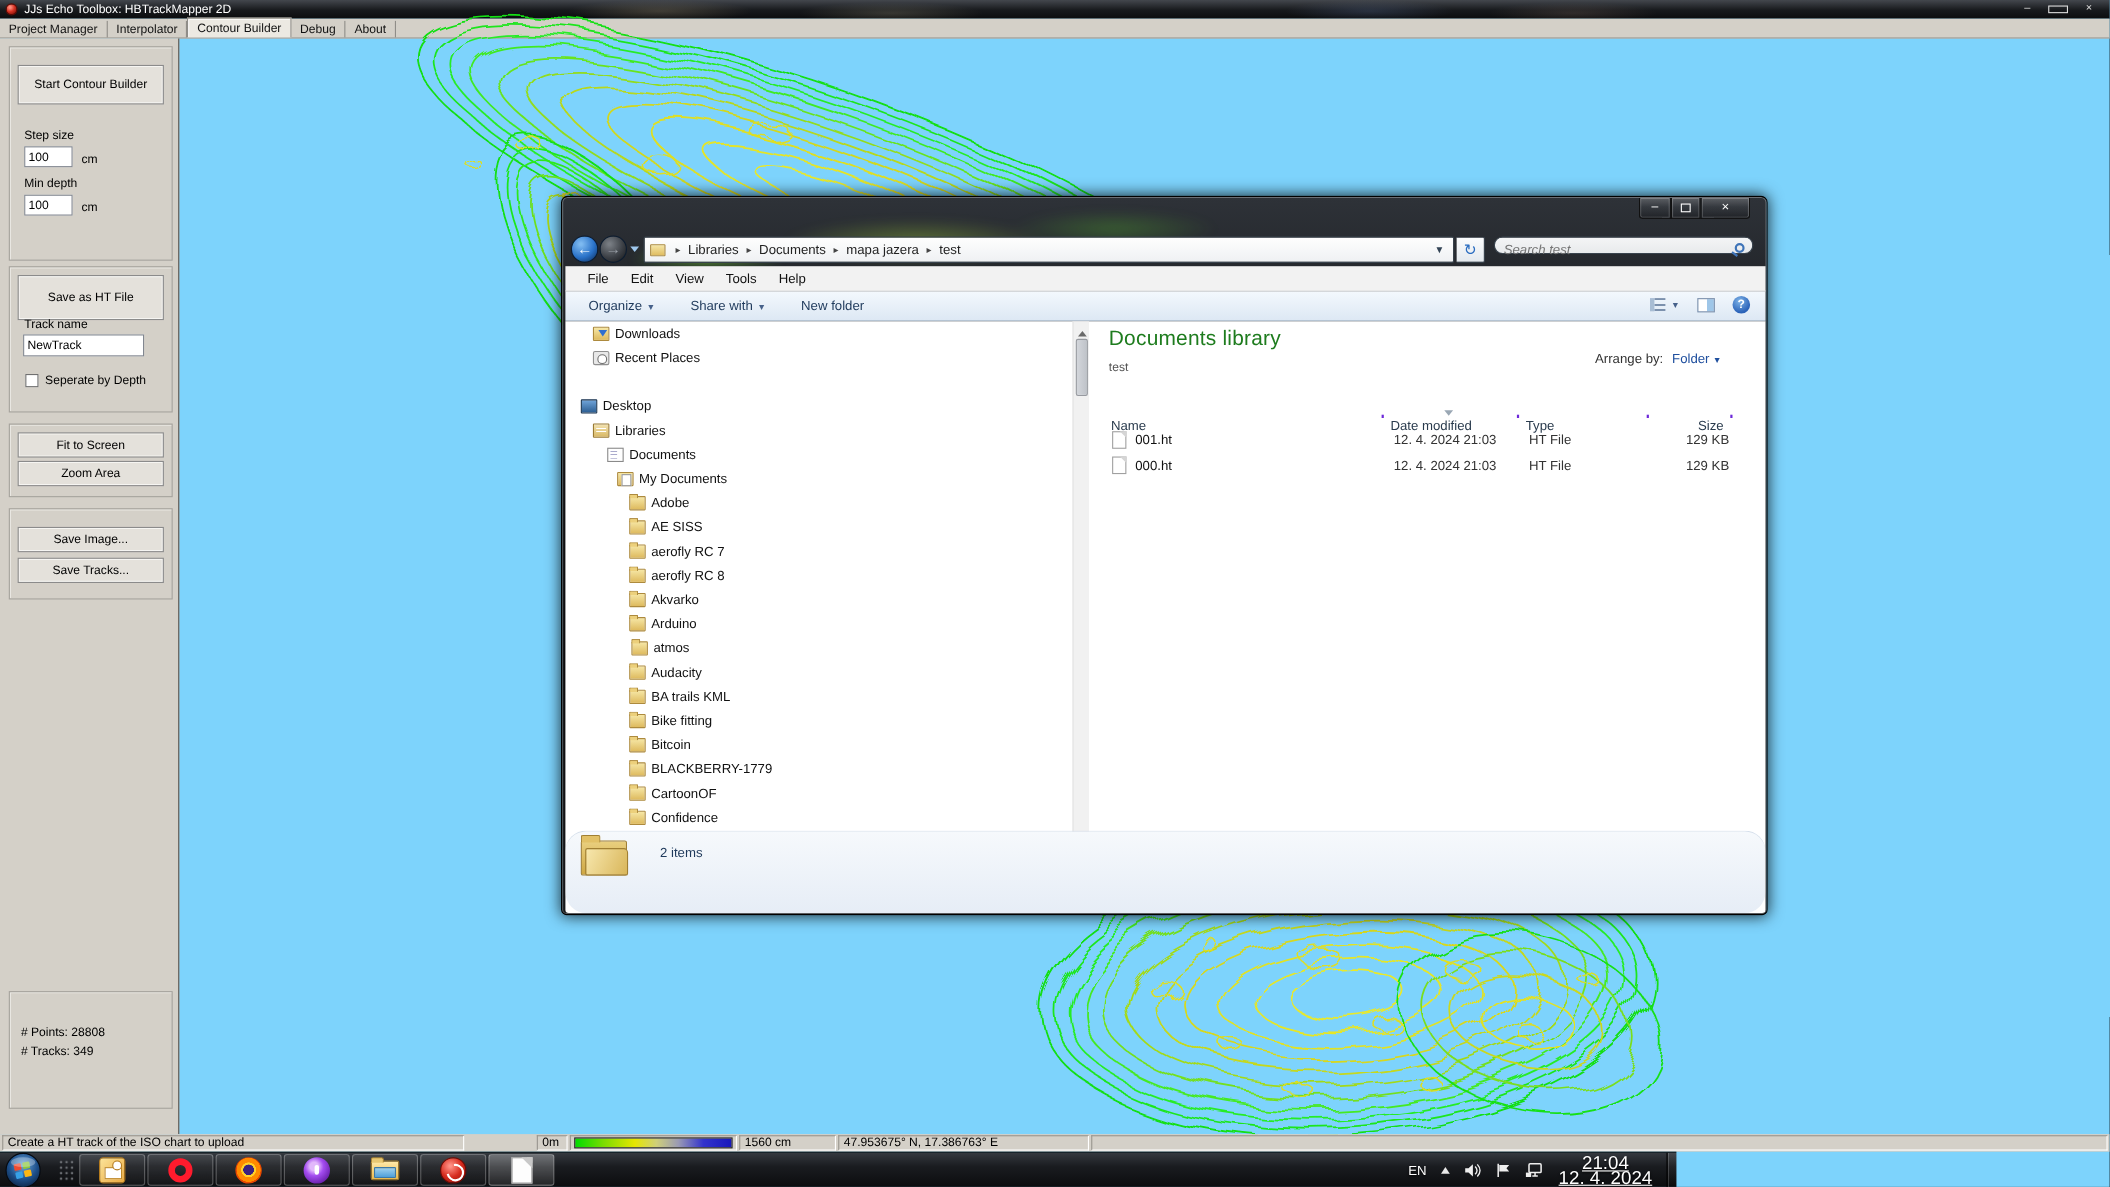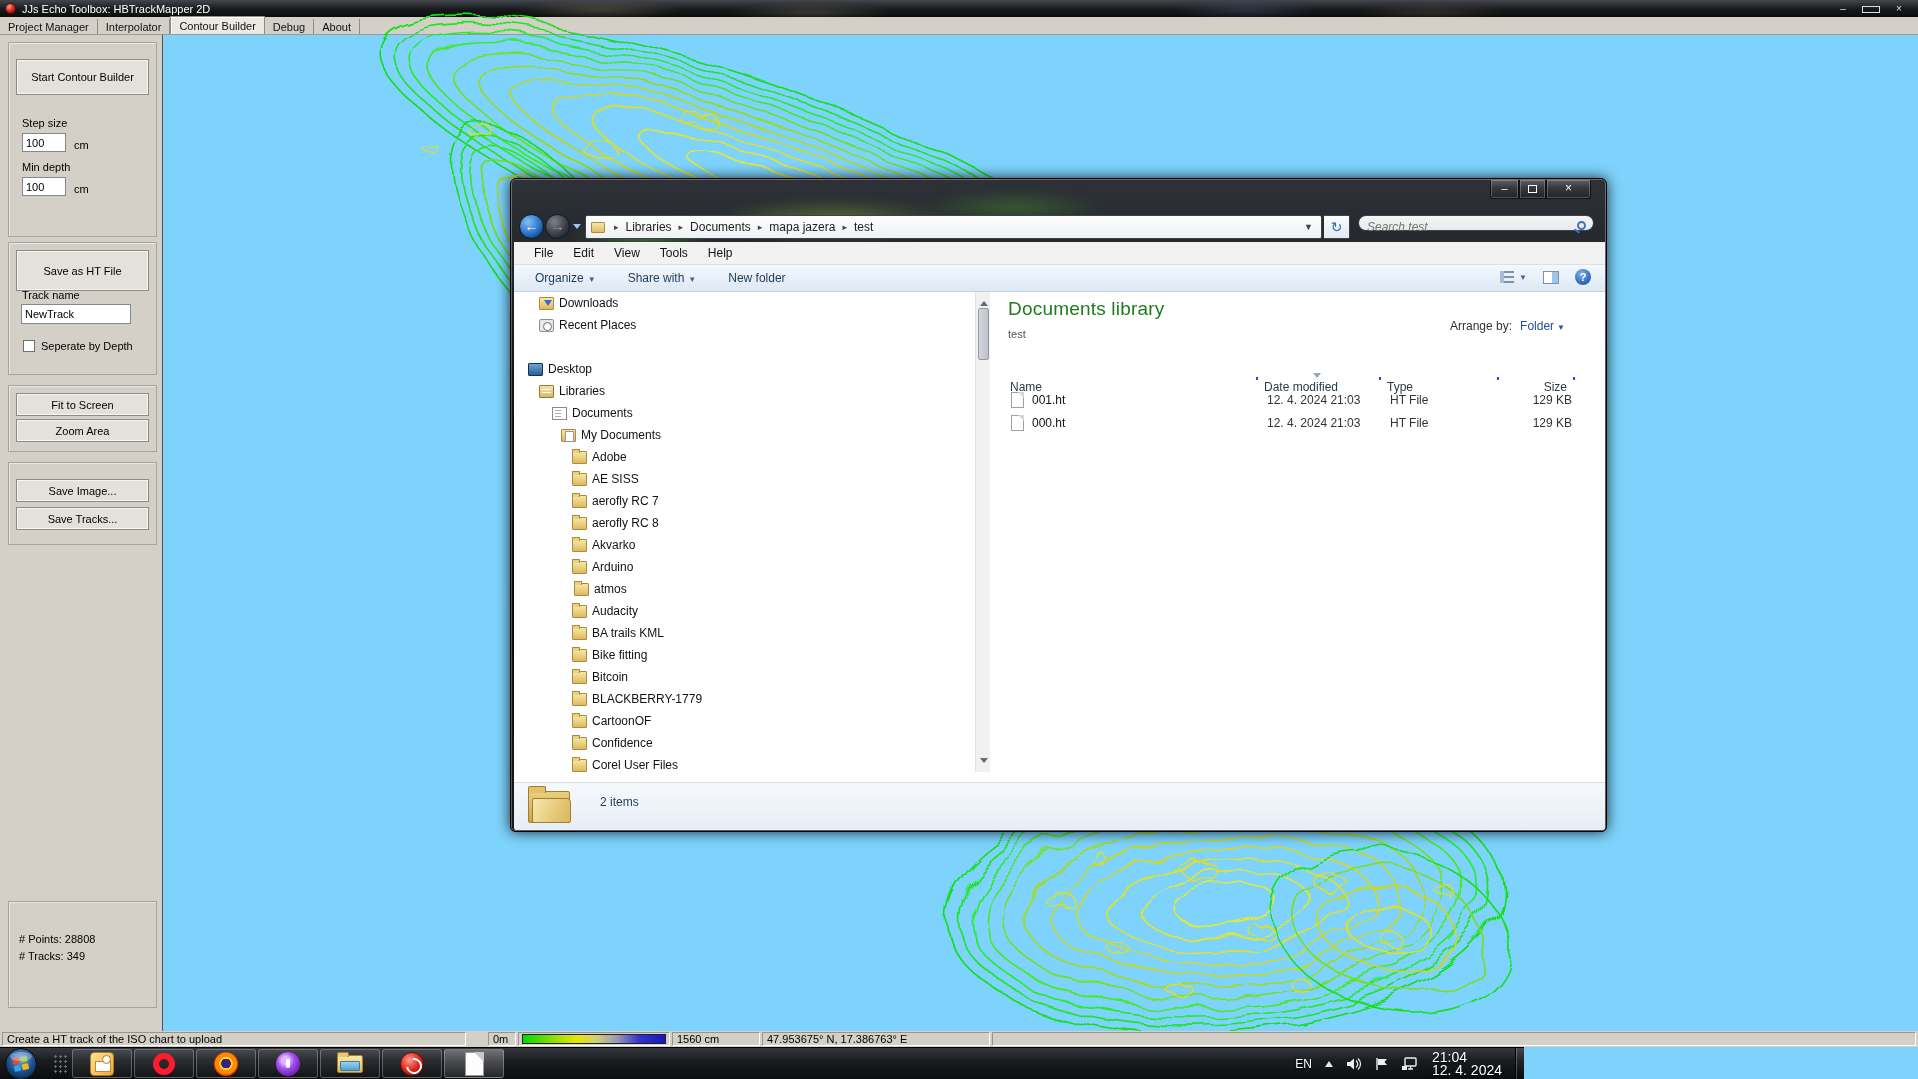--- a/index.html
+++ b/index.html
@@ -48,21 +48,21 @@
   .tname{position:absolute;left:12px;width:110px;height:20px;border:1px solid #828790;background:#fff;
     font-size:11px;padding:1px 3px;}
   .chkrow{position:absolute;left:14px;display:flex;align-items:center;gap:6px;}
   .chk{width:12px;height:12px;background:#fff;border:1px solid #707070;}
 
   
   .statusbar{position:absolute;left:0;top:1031px;width:1918px;height:16px;background:#d4d0c8;z-index:6;
     font-size:11px;color:#000;}
   .scell{position:absolute;top:1px;height:14px;border:1px solid;border-color:#98958e #fff #fff #98958e;
     padding:0 4px;line-height:12px;white-space:nowrap;overflow:hidden;}
-  .sc1{left:2px;width:464px;} .sc2{left:488px;width:28px;} .sc3{left:518px;width:152px;padding:0;}
+  .sc1{left:2px;width:420px;} .sc2{left:488px;width:28px;} .sc3{left:518px;width:152px;padding:0;}
   .sc4{left:672px;width:88px;} .sc5{left:762px;width:228px;} .sc6{left:992px;width:924px;}
   .depthgrad{position:absolute;left:3px;top:1px;width:144px;height:10px;border:1px solid #222;
     background:linear-gradient(to right,#00dc00 0%,#7bdc00 18%,#e6e600 38%,#cfcf7a 52%,#9a9ab4 66%,#3333cc 82%,#1818bb 100%);}
 
   
   .taskbar{position:absolute;left:0;top:1047px;width:1524px;height:32px;z-index:7;
     background:linear-gradient(#35393f,#1a1c20 40%,#0b0c0e);border-top:1px solid #000;}
   .orb{position:absolute;left:4px;top:-1px;}
   .tb-dots{position:absolute;left:53px;top:6px;width:14px;height:20px;
     background-image:radial-gradient(circle,#6a6d72 1px,transparent 1.4px);background-size:5px 5px;}
@@ -92,21 +92,21 @@
   .tb-redapp{width:24px;height:24px;border-radius:50%;position:relative;
     background:radial-gradient(circle at 38% 32%,#ff8f84 5%,#d62b1e 50%,#8c0f06 95%);border:1px solid #6e0b04;}
   .tb-redapp::after{content:"";position:absolute;left:5px;top:5px;width:12px;height:12px;border-radius:50%;
     border:2px solid #fff;border-left-color:transparent;transform:rotate(35deg);}
   .tb-doc{width:19px;height:24px;background:#fdfdfd;border:1px solid #9a9a9a;position:relative;}
   .tb-doc::after{content:"";position:absolute;right:-1px;top:-1px;border:5px solid #c8c8c8;
     border-left-color:transparent;border-bottom-color:transparent;}
   .tray{position:absolute;right:10px;top:0;height:32px;display:flex;align-items:center;gap:13px;color:#fff;}
   .tray .lang{font-size:12px;text-shadow:0 1px 2px #000;}
   .tray-up{width:0;height:0;border:4px solid transparent;border-bottom:6px solid #e8e8e8;margin-top:-4px;}
-  .clock{font-size:14px;line-height:13px;text-align:left;text-shadow:0 1px 2px #000;}
+  .clock{font-size:17px;line-height:13px;text-align:center;text-shadow:0 1px 2px #000;text-decoration:underline;}
   .showdesk{position:absolute;right:0;top:0;width:9px;height:32px;border-left:1px solid #000;
     box-shadow:inset 1px 0 0 rgba(255,255,255,.25);background:linear-gradient(rgba(255,255,255,.08),rgba(0,0,0,.2));}
 
   
   .xwin{position:absolute;left:510px;top:178px;width:1097px;height:654px;z-index:4;
     border:1px solid #000;border-radius:6px 6px 5px 5px;
     background:linear-gradient(#2e3238,#121417 30%,#0a0b0d 65%,#16181b);
     box-shadow:inset 0 0 0 1px rgba(255,255,255,.30),0 0 14px rgba(0,0,0,.8);}
   .x-glow{position:absolute;left:2px;top:1px;width:640px;height:62px;border-radius:6px 0 0 0;pointer-events:none;
     background:
@@ -194,22 +194,22 @@
   .col{padding:3px 6px 0 6px;border-right:2px solid #6d28d9;position:relative;margin-top:21px;}
   .c-name{width:250px;padding-left:2px;} .c-date{width:123px;} .c-type{width:118px;} .c-size{width:76px;text-align:right;}
   .sortglyph{position:absolute;left:55px;top:-4px;width:0;height:0;border:4px solid transparent;border-top:5px solid #9aa7b4;}
   .frow{position:absolute;left:17px;right:14px;height:23px;display:flex;align-items:center;}
   .fr1{top:96px;} .fr2{top:119px;}
   .fic{width:13px;height:16px;background:#fff;border:1px solid #a0a0a0;position:relative;margin:0 8px 0 3px;}
   .fic::after{content:"";position:absolute;right:-1px;top:-1px;border:3px solid #d5d5d5;border-left-color:transparent;border-bottom-color:transparent;}
   .fname{width:229px;} .fdate{width:123px;padding-left:6px;color:#333;} .ftype{width:118px;padding-left:6px;color:#333;}
   .fsize{width:76px;text-align:right;padding-right:6px;color:#333;}
 
-  .detailspane{position:absolute;left:0;bottom:0;width:100%;height:48px;
-    background:linear-gradient(#f6f9fc,#e6edf6);border-top:1px solid #d5dfeb;}
+  .detailspane{position:absolute;left:0;bottom:0;width:100%;height:75px;
+    background:linear-gradient(#f6f9fc,#e6edf6);border-top:1px solid #d5dfeb;border-radius:19px;}
   .bigfolder{position:absolute;left:14px;top:8px;width:42px;height:32px;
     background:linear-gradient(#e9cf7f,#cfa742);border:1px solid #a07f33;border-radius:2px;}
   .bigfolder::before{content:"";position:absolute;left:-1px;top:-6px;width:16px;height:6px;
     background:#e2c167;border:1px solid #a07f33;border-bottom:none;border-radius:2px 2px 0 0;}
   .bigfolder::after{content:"";position:absolute;left:3px;top:6px;right:-2px;bottom:-1px;
     background:linear-gradient(115deg,#f7e7ad,#d9b65a);border:1px solid #a07f33;border-radius:2px 4px 2px 2px;}
   .itemscount{position:absolute;left:86px;top:12px;font-size:12px;color:#1e395b;}
 </style>
 </head>
 <body>

